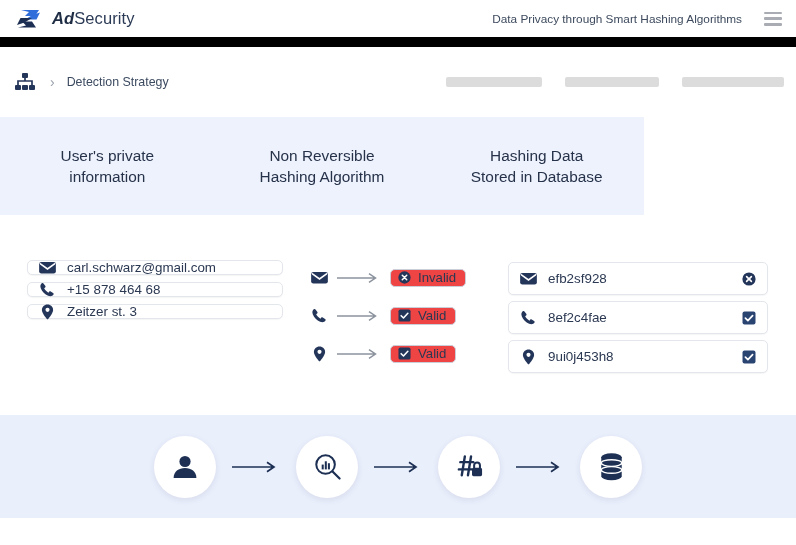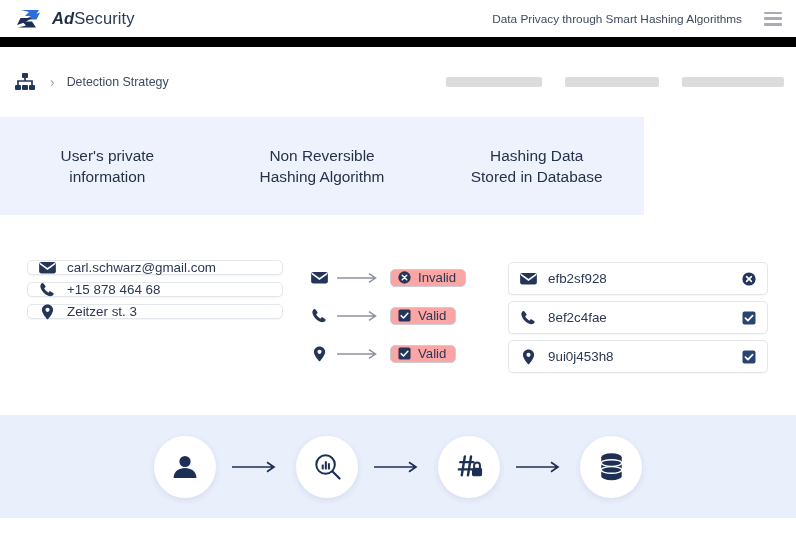--- a/index.html
+++ b/index.html
@@ -75,21 +75,21 @@
   .field .end { margin-left: auto; width: 16px; height: 16px; flex: none;
     display: flex; align-items: center; justify-content: center; }
 
   .col-right .field { height: 33px; margin-bottom: 6px; }
 
   
   .mrow { display: flex; align-items: center; height: 31px; margin-bottom: 7px; }
   .mrow .ic { width: 18px; height: 18px; flex: none; display:flex; align-items:center; justify-content:center; }
   .mrow .arrow { width: 44px; height: 12px; flex: none; margin: 0 9px; }
   .badge {
-    border: 1px solid #c9ced8; border-radius: 5px; background: #fca5a5;
+    border: 1px solid #c9ced8; border-radius: 5px; background: #ef4444;
     height: 18px; display: inline-flex; align-items: center; padding: 0 9px 0 7px;
   }
   .badge .bic { width: 13px; height: 13px; margin-right: 7px; flex: none; display:flex; }
   .badge .btxt { font-size: 13.2px; color: #2b3852; }
 
   
   .band-flow {
     position: absolute; top: 415px; left: 0; width: 796px; height: 103px;
     background: #eaeffc; display: flex; align-items: center; justify-content: center;
   }

